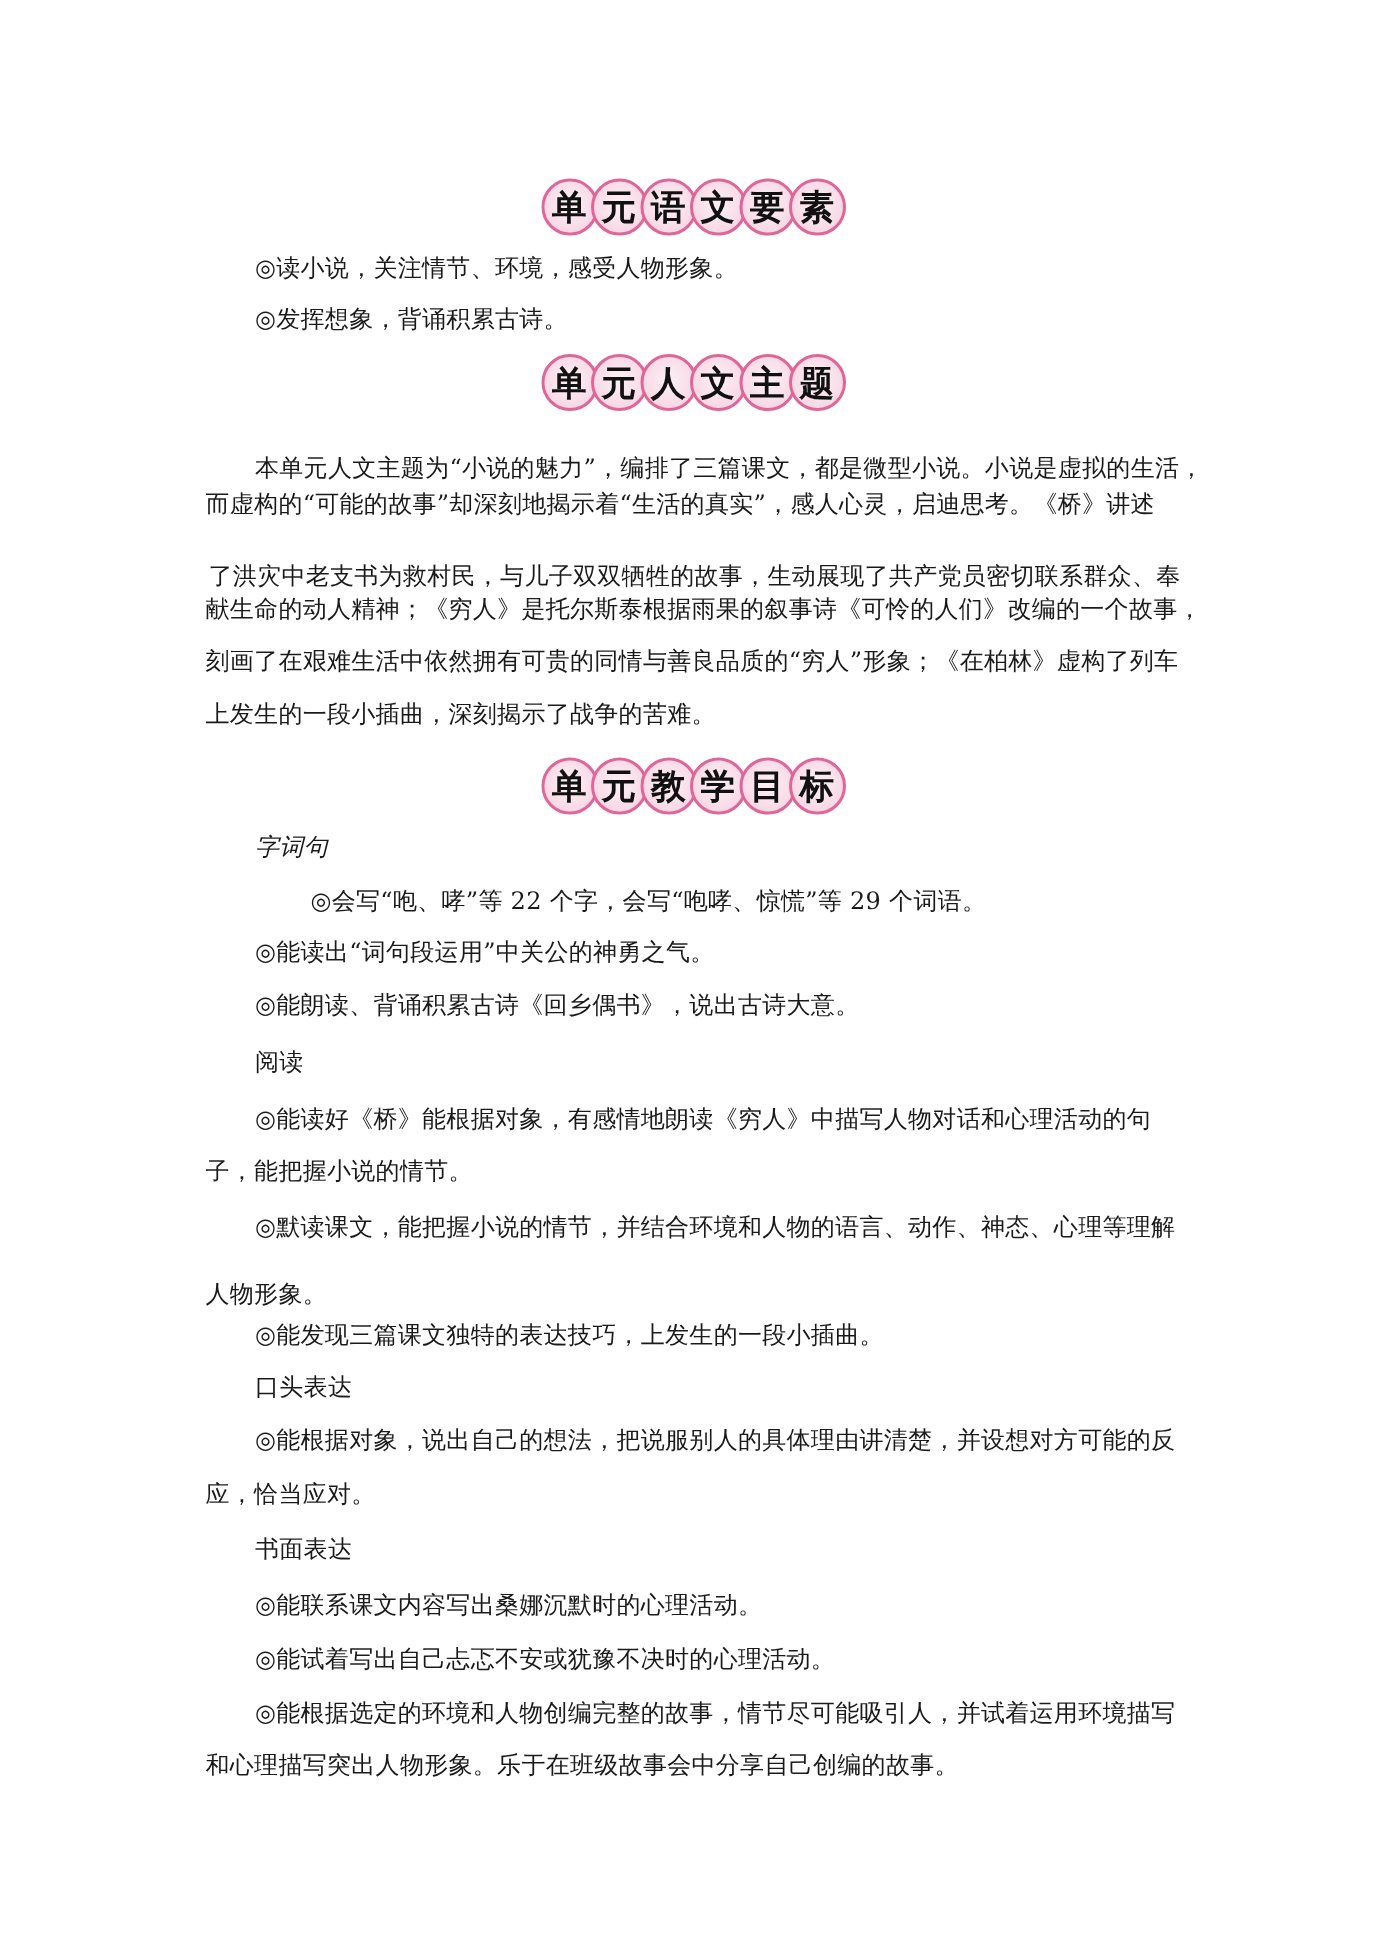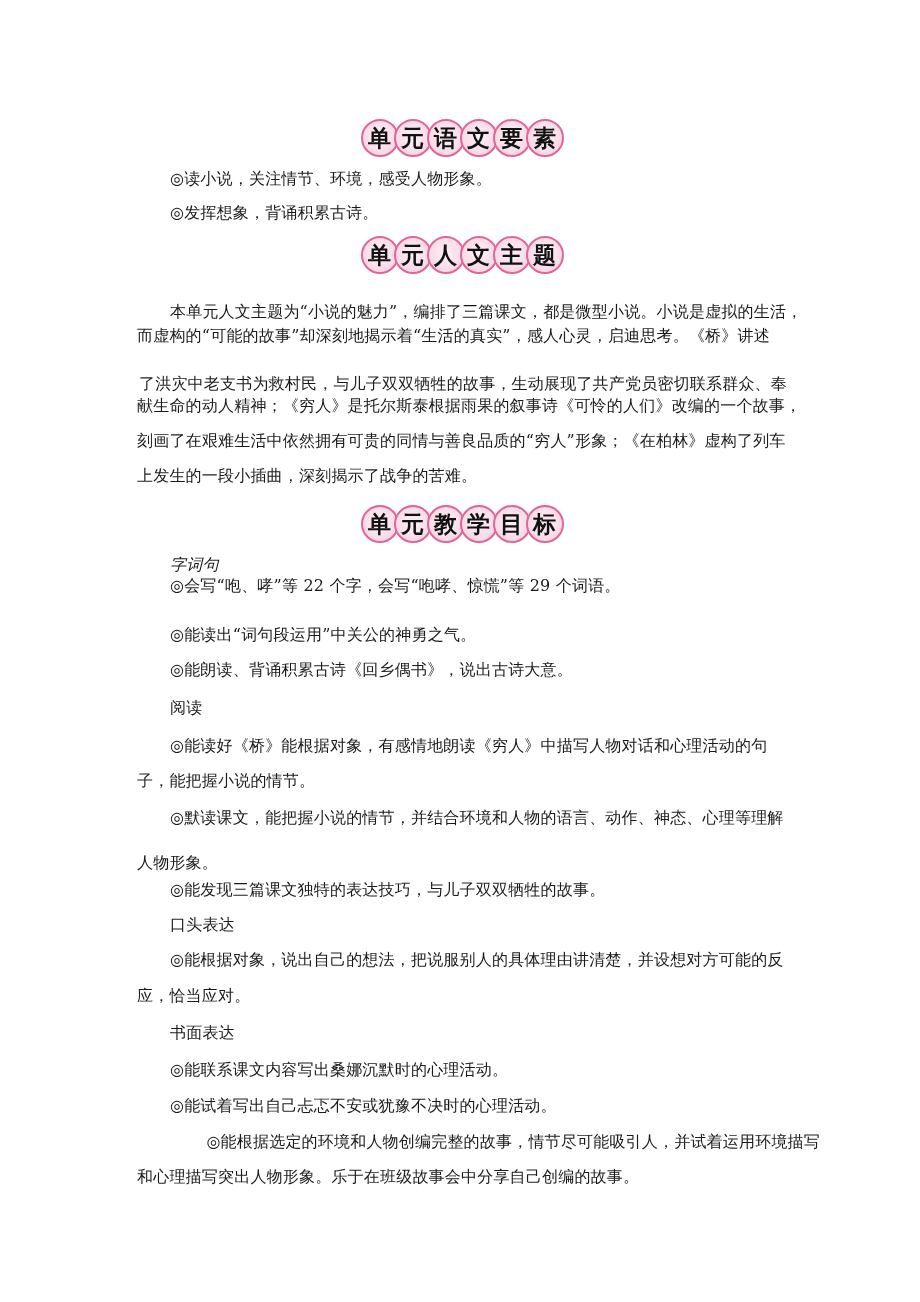--- a/index.html
+++ b/index.html
@@ -100,31 +100,31 @@
     <div class="badge">
       <span class="badge-circle">单</span>
       <span class="badge-circle">元</span>
       <span class="badge-circle">教</span>
       <span class="badge-circle">学</span>
       <span class="badge-circle">目</span>
       <span class="badge-circle">标</span>
     </div>
   </div>
   <div class="line indent" style="top:555px;font-style:italic;">字词句</div>
-  <div class="line indent" style="top:576px;">◎会写“咆、哮”等 22 个字，会写“咆哮、惊慌”等 29 个词语。</div>
+  <div class="line indent" style="top:591px;margin-left:37px;">◎会写“咆、哮”等 22 个字，会写“咆哮、惊慌”等 29 个词语。</div>
   <div class="line indent" style="top:625px;">◎能读出“词句段运用”中关公的神勇之气。</div>
   <div class="line indent" style="top:660px;">◎能朗读、背诵积累古诗《回乡偶书》，说出古诗大意。</div>
   <div class="line indent" style="top:698px;">阅读</div>
   <div class="line indent" style="top:736px;">◎能读好《桥》能根据对象，有感情地朗读《穷人》中描写人物对话和心理活动的句</div>
   <div class="line" style="top:771px;">子，能把握小说的情节。</div>
   <div class="line indent" style="top:808px;">◎默读课文，能把握小说的情节，并结合环境和人物的语言、动作、神态、心理等理解</div>
   <div class="line" style="top:853px;">人物形象。</div>
-  <div class="line indent" style="top:880px;">◎能发现三篇课文独特的表达技巧，与儿子双双牺牲的故事。</div>
+  <div class="line indent" style="top:880px;">◎能发现三篇课文独特的表达技巧，上发生的一段小插曲。</div>
   <div class="line indent" style="top:915px;">口头表达</div>
   <div class="line indent" style="top:950px;">◎能根据对象，说出自己的想法，把说服别人的具体理由讲清楚，并设想对方可能的反</div>
   <div class="line" style="top:986px;">应，恰当应对。</div>
   <div class="line indent" style="top:1023px;">书面表达</div>
   <div class="line indent" style="top:1060px;">◎能联系课文内容写出桑娜沉默时的心理活动。</div>
   <div class="line indent" style="top:1096px;">◎能试着写出自己忐忑不安或犹豫不决时的心理活动。</div>
-  <div class="line indent" style="top:1132px;text-align:right;">◎能根据选定的环境和人物创编完整的故事，情节尽可能吸引人，并试着运用环境描写</div>
+  <div class="line indent" style="top:1132px;">◎能根据选定的环境和人物创编完整的故事，情节尽可能吸引人，并试着运用环境描写</div>
   <div class="line" style="top:1167px;">和心理描写突出人物形象。乐于在班级故事会中分享自己创编的故事。</div>
 
 </div>
 
 </body></html>

